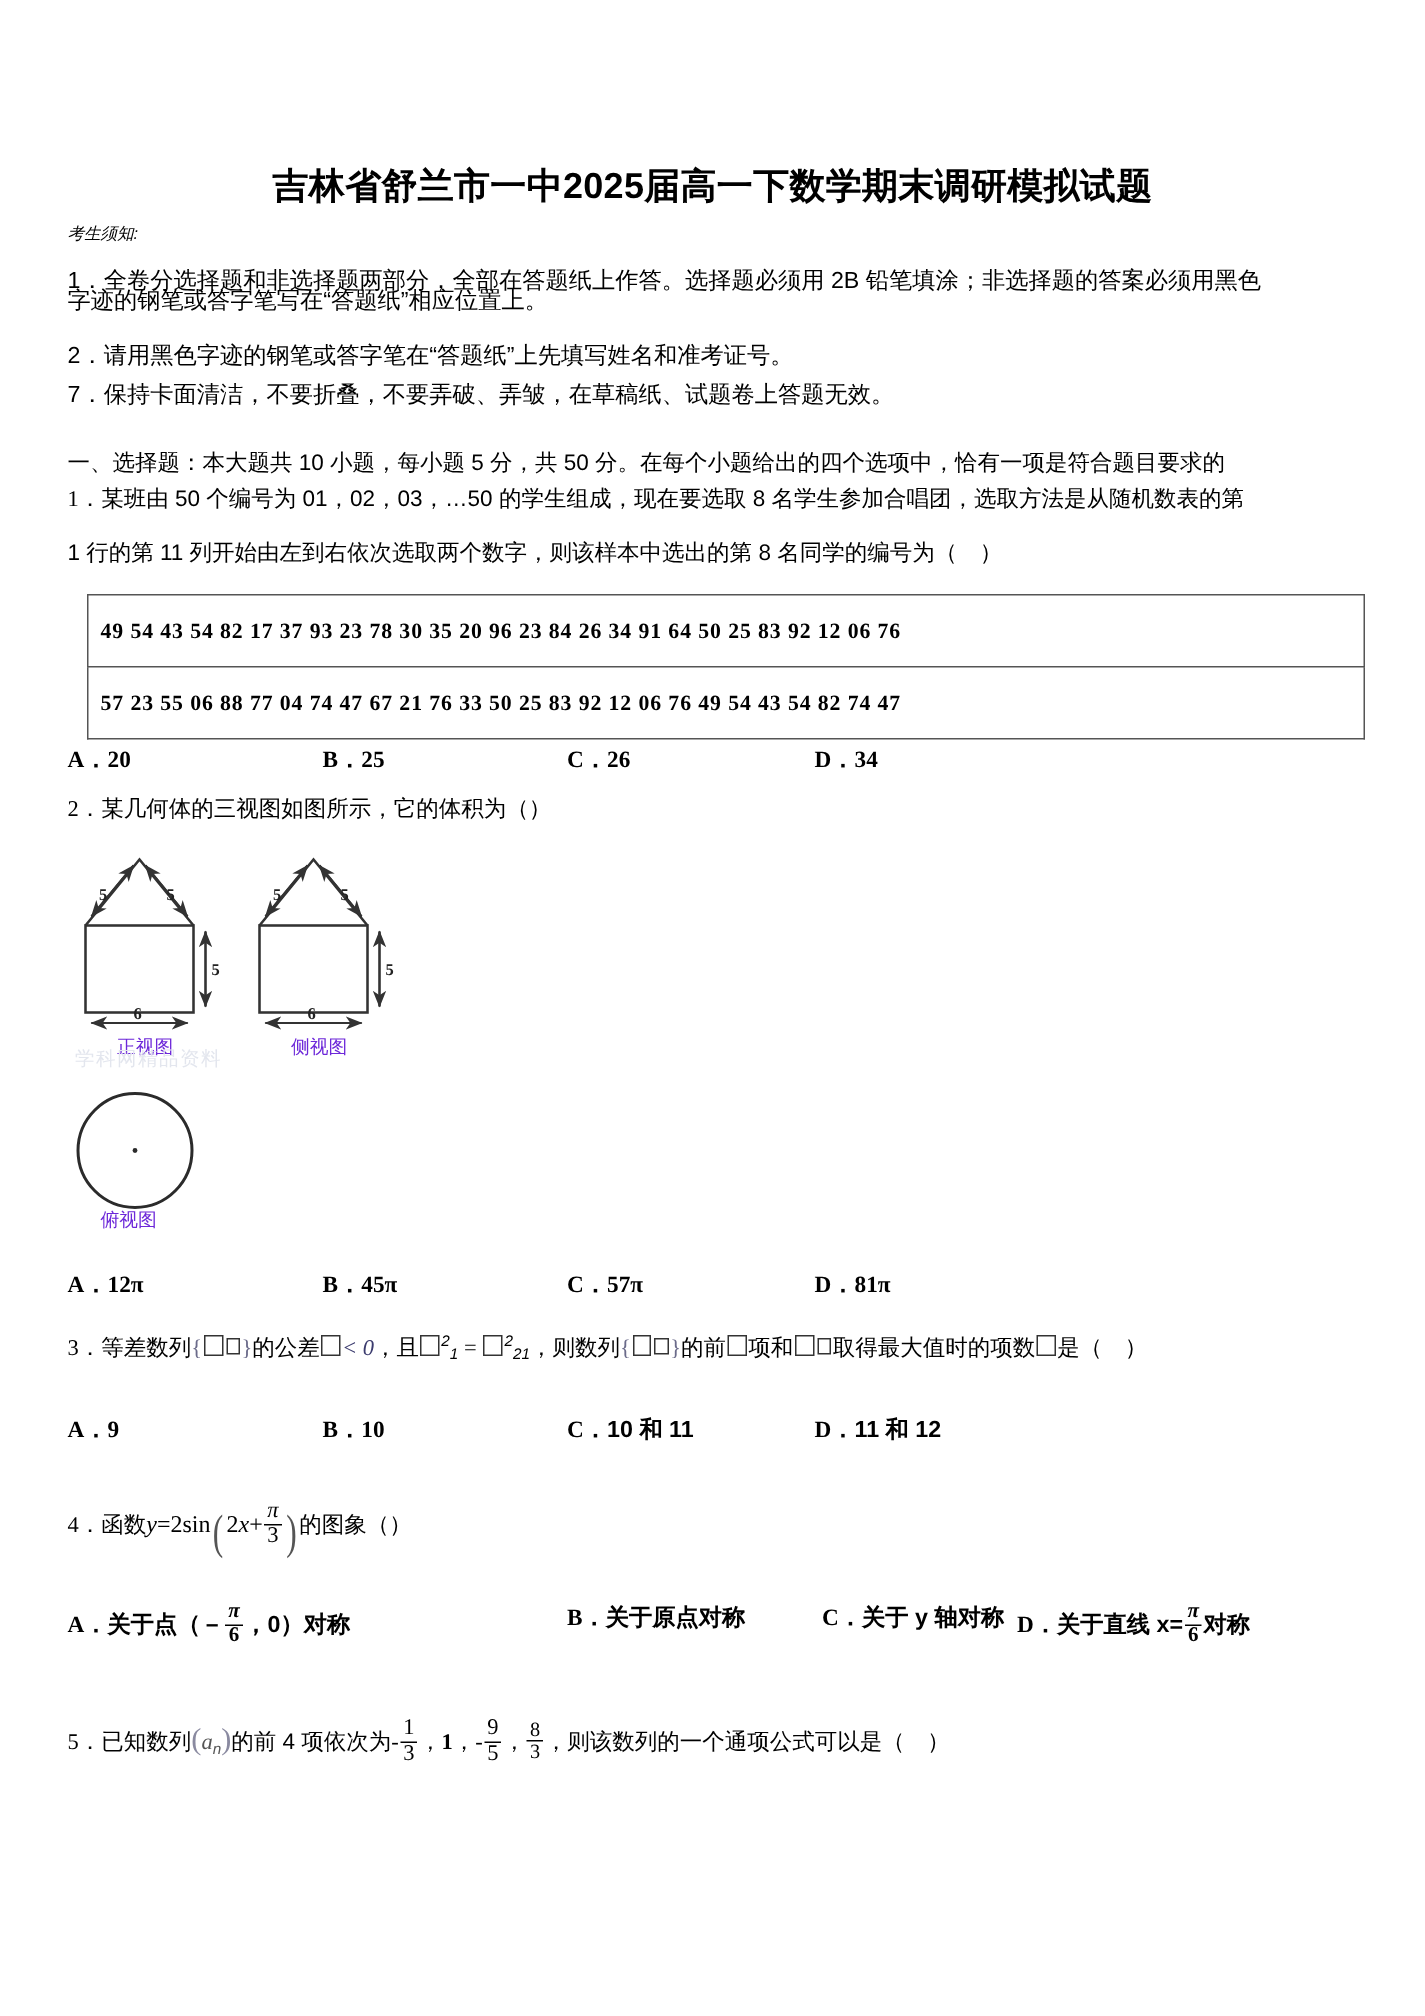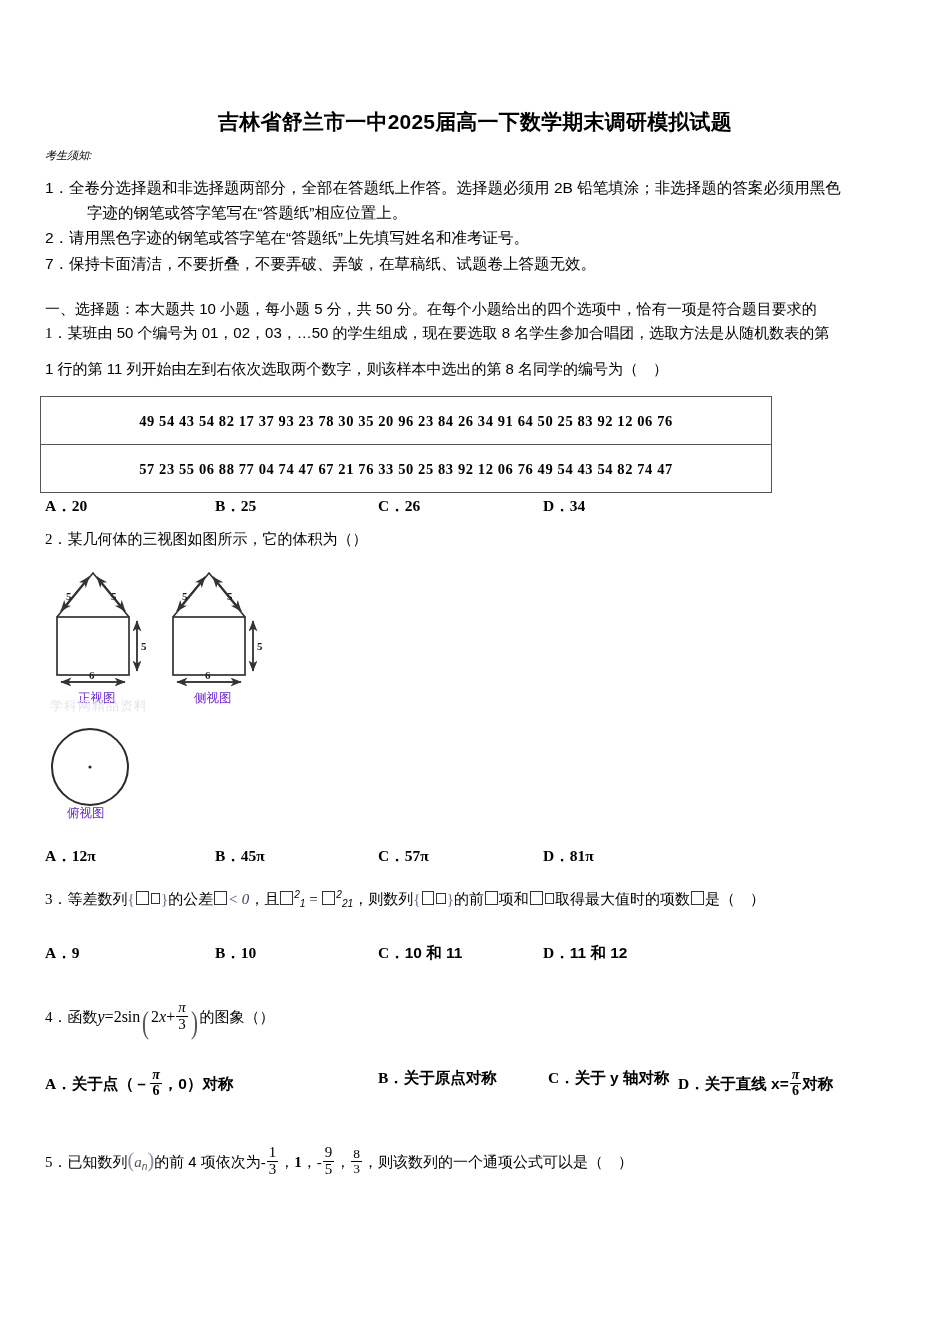--- a/index.html
+++ b/index.html
@@ -21,42 +21,42 @@
     width: 950px;
     height: 1344px;
   }
   .doc-title {
     position: absolute;
     left: 0; top: 108px;
     width: 950px;
     text-align: center;
     font-family: "Liberation Sans", "DejaVu Sans", sans-serif;
     font-weight: bold;
-    font-size: 21px;
+    font-size: 24px;
     letter-spacing: 0.2px;
     white-space: nowrap;
   }
   .notice-head {
     position: absolute;
     left: 45px; top: 148px;
     font-size: 11px;
     font-family: "Liberation Sans", "DejaVu Sans", sans-serif;
     font-weight: normal;
     font-style: italic;
   }
   .notice-line {
     position: absolute;
     left: 45px;
     width: 862px;
     font-size: 15.5px;
     font-family: "Liberation Sans", "DejaVu Sans", sans-serif;
     line-height: 25px;
   }
   .nl1 { top: 175px; }
-  .nl1b { top: 200px; margin-left: 42px; }
+  .nl1b { top: 188px; }
   .nl2 { top: 225px; }
   .nl3 { top: 251px; }
 
   .sec-head {
     position: absolute;
     left: 45px; top: 298px;
     width: 865px;
     font-size: 15px;
     font-family: "Liberation Sans", "DejaVu Sans", sans-serif;
     line-height: 22px;
@@ -75,25 +75,24 @@
     width: 870px;
     font-size: 15px;
     font-family: "Liberation Sans", "DejaVu Sans", sans-serif;
     line-height: 22px;
   }
   .qnum { font-family: "Liberation Serif", "DejaVu Serif", serif; }
 
   
   .rand-table {
     position: absolute;
-    left: 40px; top: 396px;
-    width: 732px;
+    left: 58px; top: 396px;
+    width: 852px;
     border-collapse: collapse;
     border: 1.6px solid #333;
-    text-align: center;
   }
   .rand-table td {
     border: 1.3px solid #555;
     padding: 14px 8px 13px 8px;
     font-size: 14.5px;
     font-family: "Liberation Serif", "DejaVu Serif", serif;
     font-weight: bold;
     letter-spacing: 0.6px;
     height: 20px;
     vertical-align: middle;

